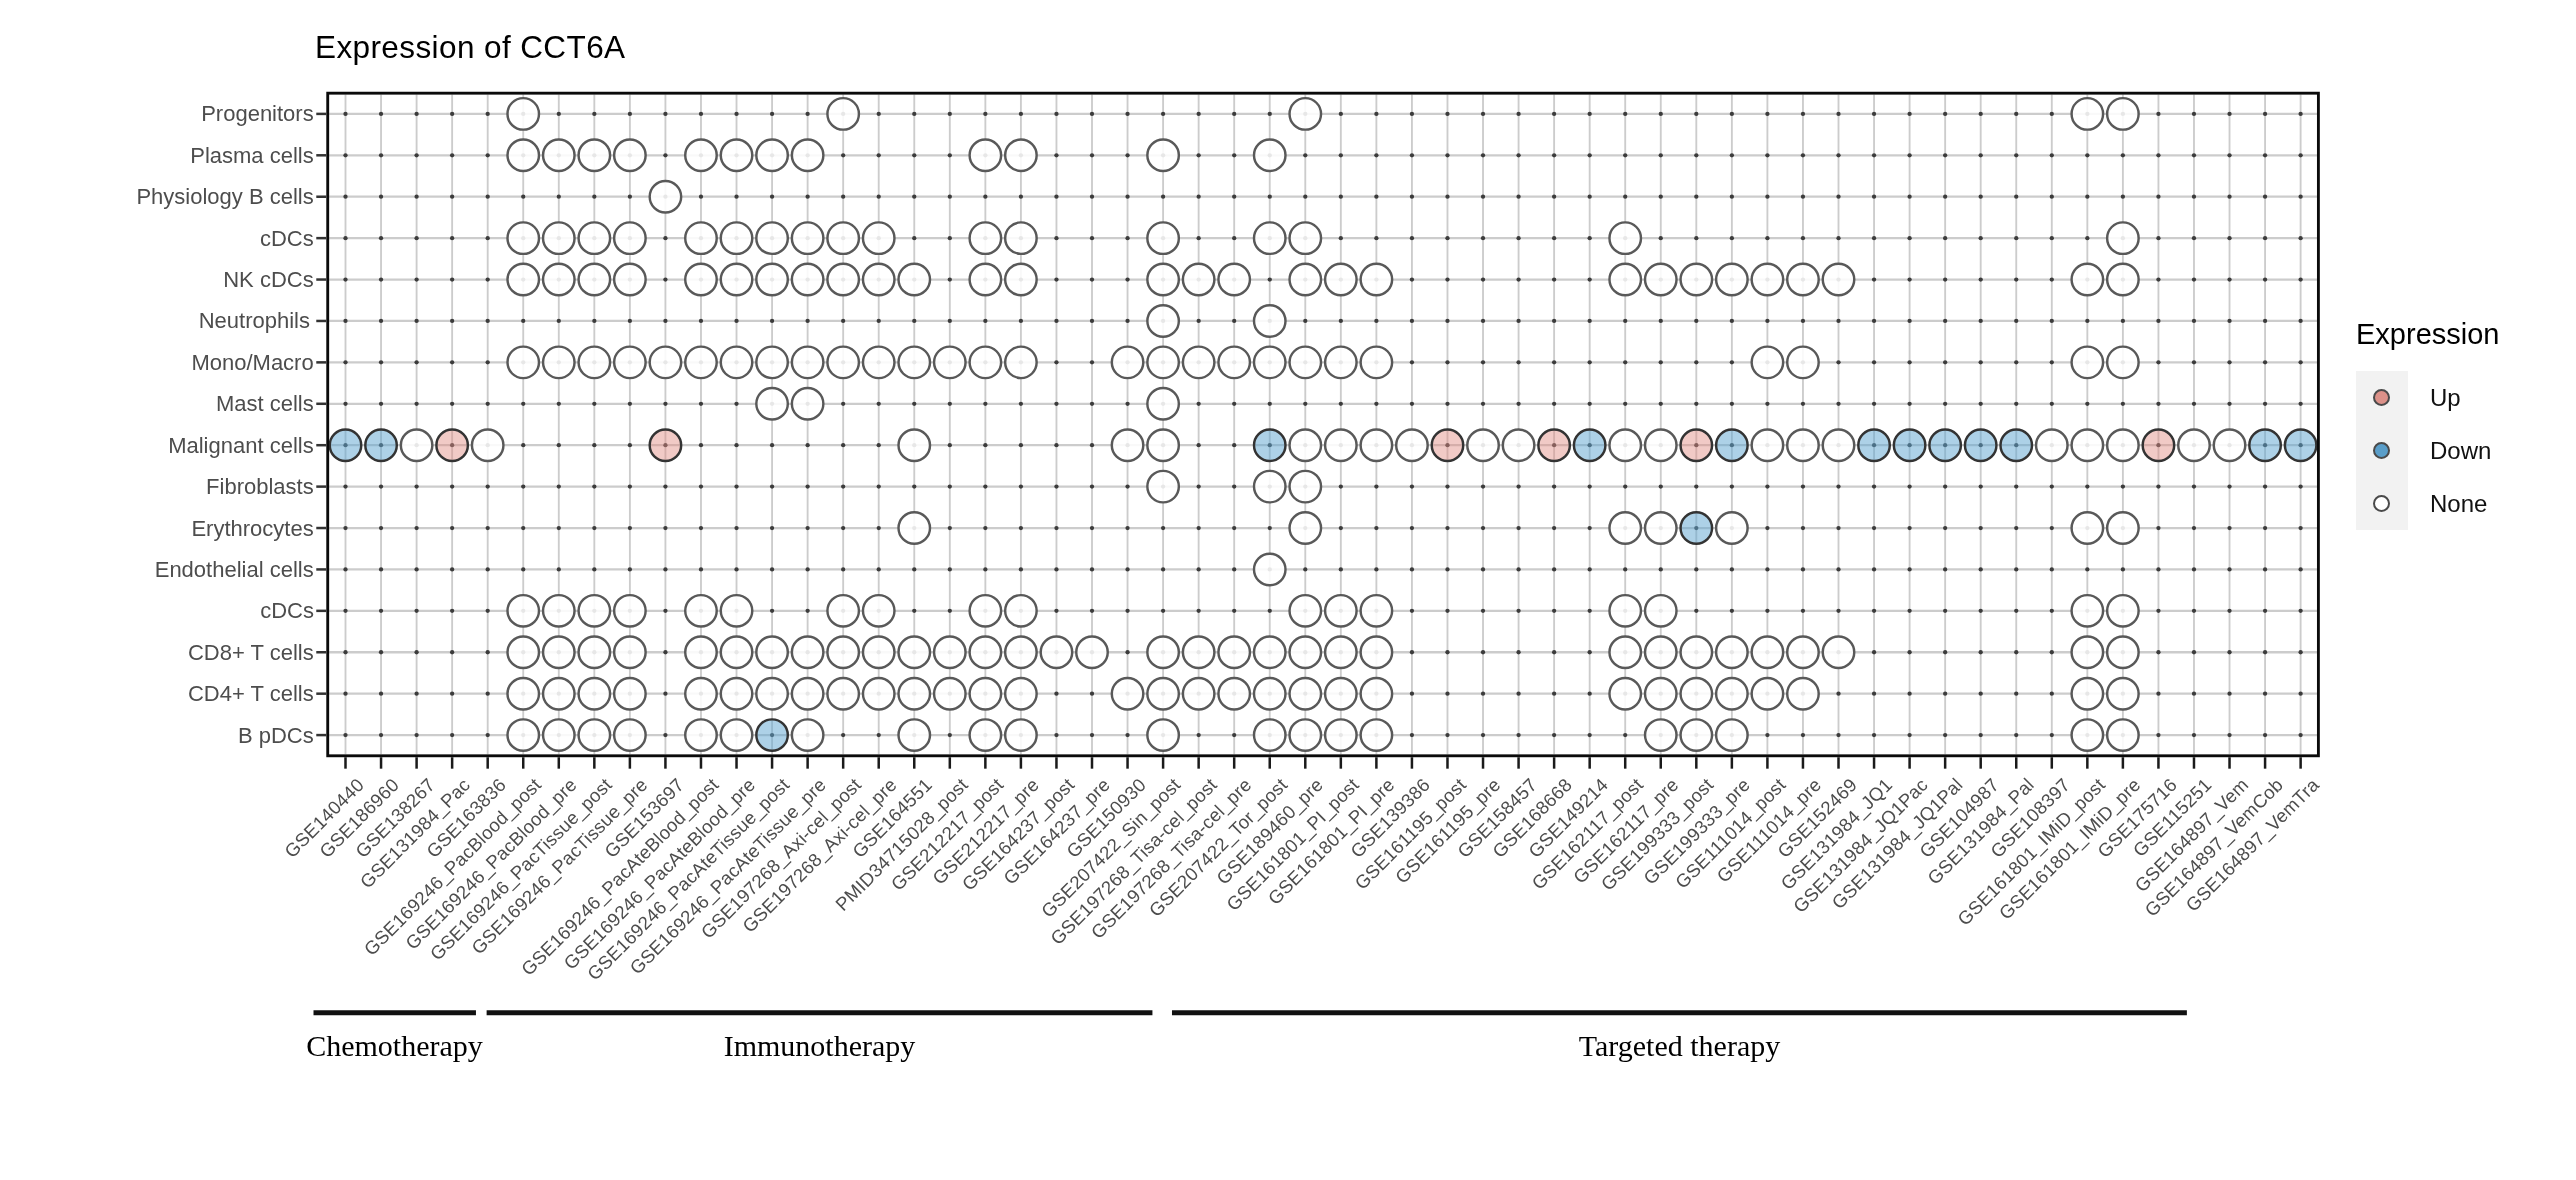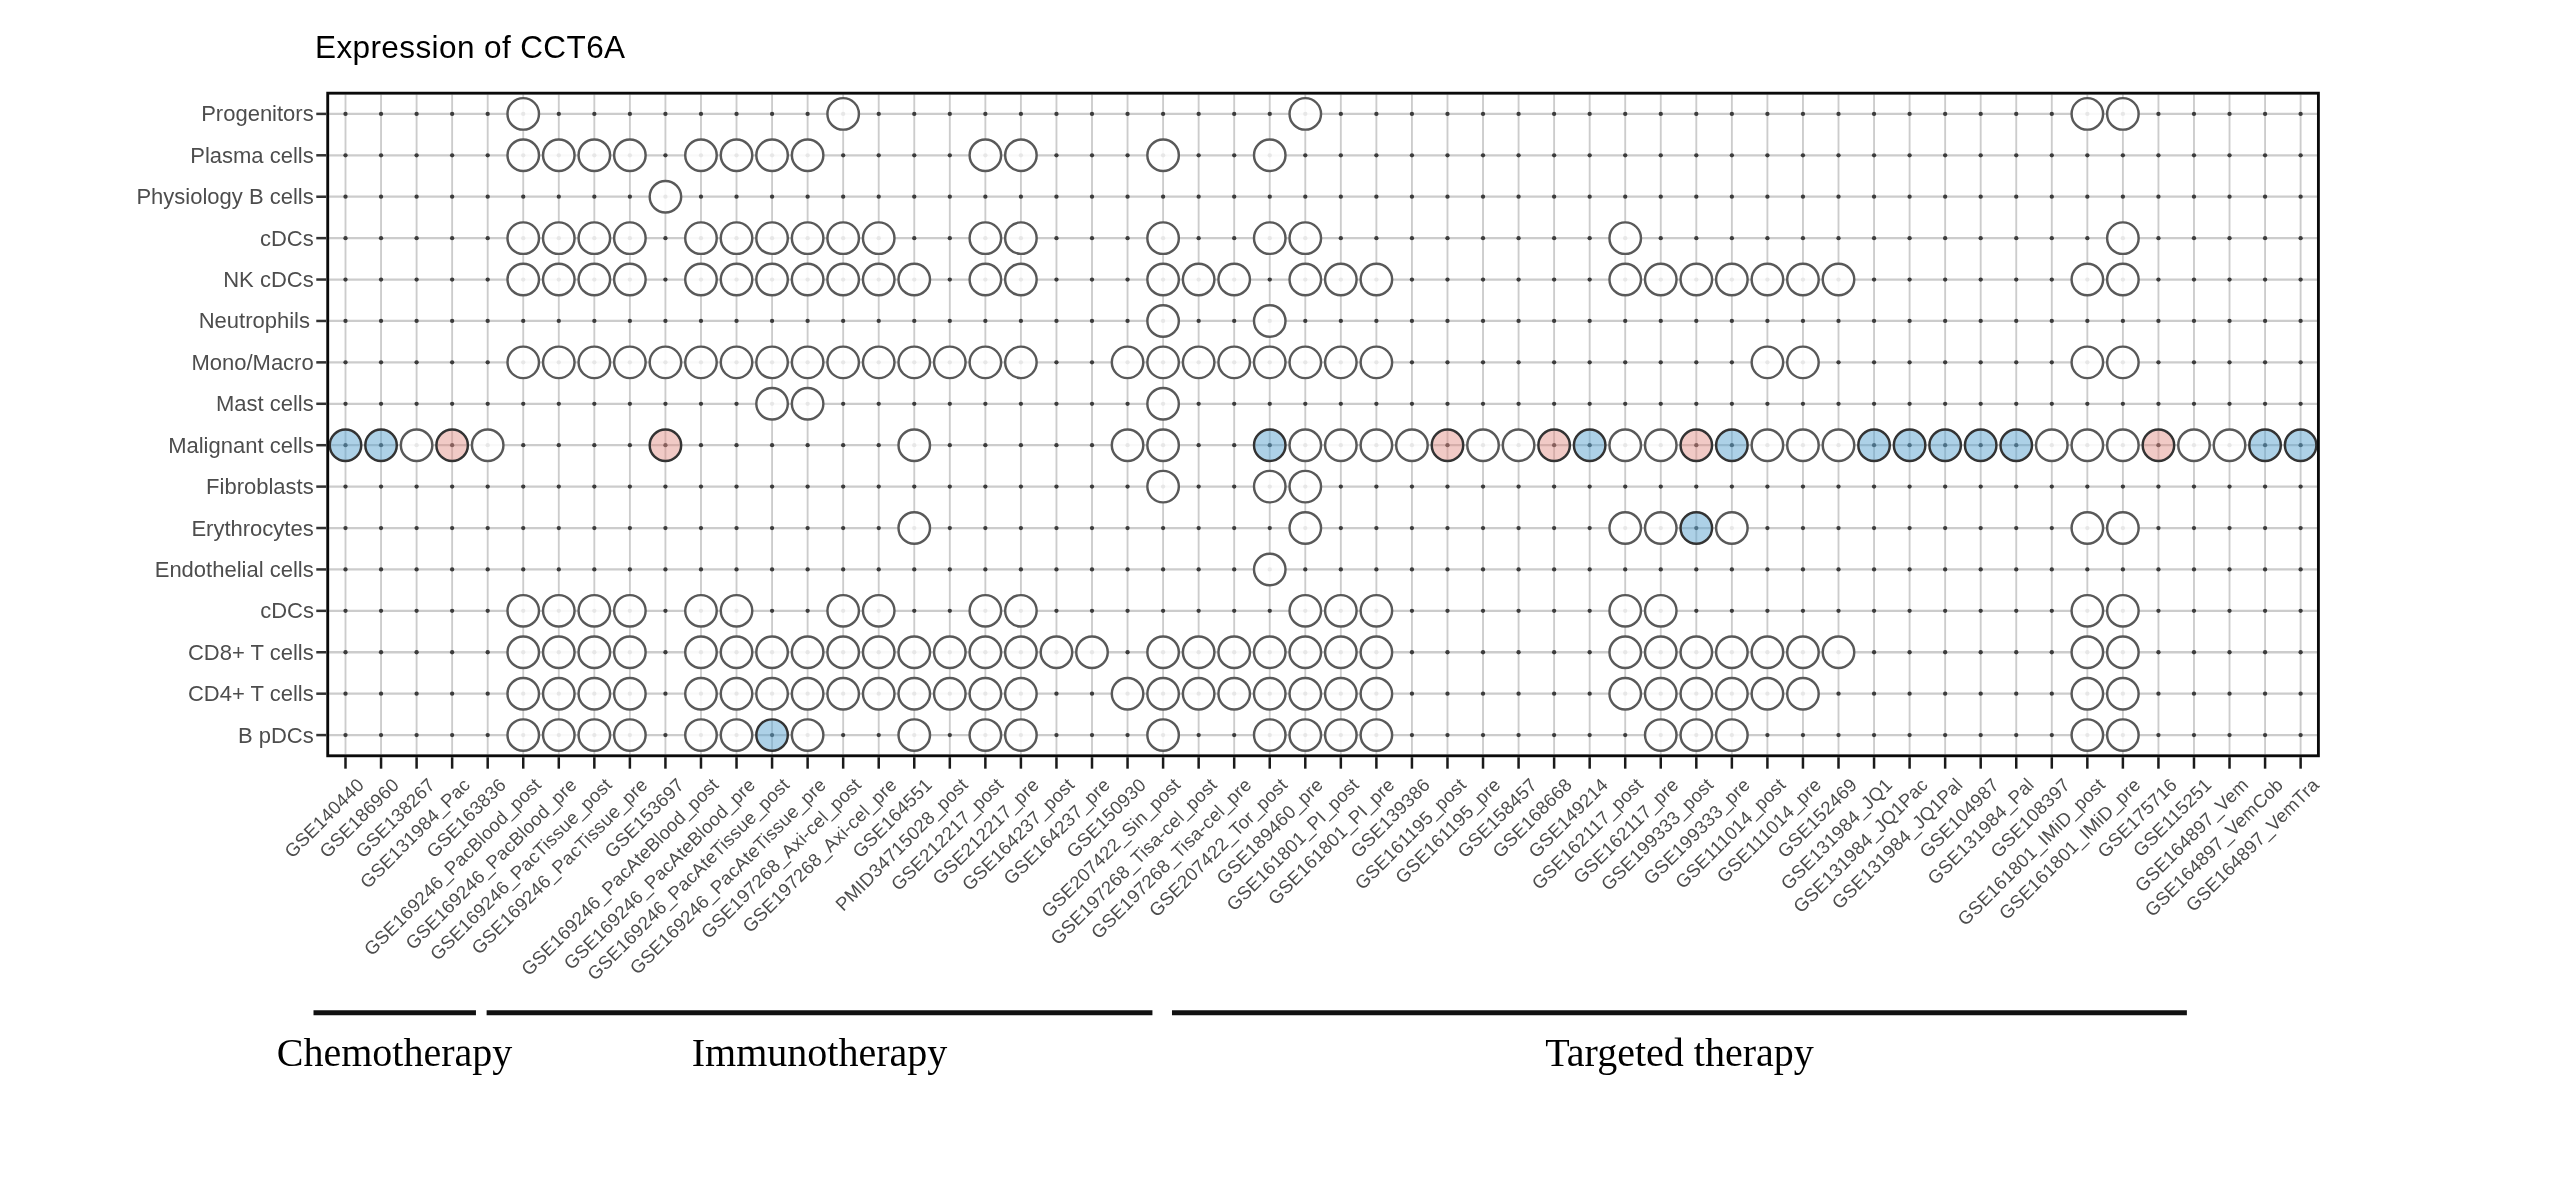--- a/index.html
+++ b/index.html
@@ -16,21 +16,21 @@
   .row-label{
     position:absolute;width:308px;text-align:right;font-size:22px;color:#4d4d4d;
     height:29px;line-height:29px;white-space:nowrap;
   }
   .col-anchor{position:absolute;width:0;height:0;}
   .col-anchor span{
     position:absolute;right:0;top:0;white-space:nowrap;font-size:18.6px;color:#4d4d4d;
     transform-origin:100% 0%;transform:rotate(-45deg);letter-spacing:0.2px;
   }
   .group-label{
-    position:absolute;width:501px;text-align:center;font-size:40px;color:#000;
+    position:absolute;width:501px;text-align:center;font-size:30px;color:#000;
     font-family:"Liberation Serif",serif;
   }
   #legend{position:absolute;left:2356px;top:318px;}
   #legend-title{font-size:29px;color:#000;margin-bottom:20px;}
   .legend-row{position:relative;width:215px;height:53px;}
   .legend-key{
     position:absolute;left:0;top:0;width:52px;height:53px;background:#f2f2f2;
   }
   .legend-dot{
     position:absolute;left:17px;top:18px;width:17px;height:17px;border-radius:50%;
@@ -1527,14 +1527,37 @@
       <div class="col-anchor" style="left: 2308px; top: 774px;">
         <span>GSE164897_VemTra</span>
       </div>
     </div>
   <div id="group-labels">
       <div class="group-label" style="left: 144px; top: 1029px;">Chemotherapy</div>
       <div class="group-label" style="left: 569px; top: 1029px;">Immunotherapy</div>
       <div class="group-label" style="left: 1429px; top: 1029px;">Targeted therapy</div>
     </div>
 
+  <div id="legend">
+    <div id="legend-title">Expression</div>
+    <div id="legend-keys">
+        <div class="legend-row">
+          <div class="legend-key">
+            <div class="legend-dot" style="background: rgb(220, 145, 137);"></div>
+          </div>
+          <div class="legend-label">Up</div>
+        </div>
+        <div class="legend-row">
+          <div class="legend-key">
+            <div class="legend-dot" style="background: rgb(90, 158, 201);"></div>
+          </div>
+          <div class="legend-label">Down</div>
+        </div>
+        <div class="legend-row">
+          <div class="legend-key">
+            <div class="legend-dot" style="background: rgb(255, 255, 255);"></div>
+          </div>
+          <div class="legend-label">None</div>
+        </div>
+      </div>
+  </div>
 </div>
 
 
 </body></html>

